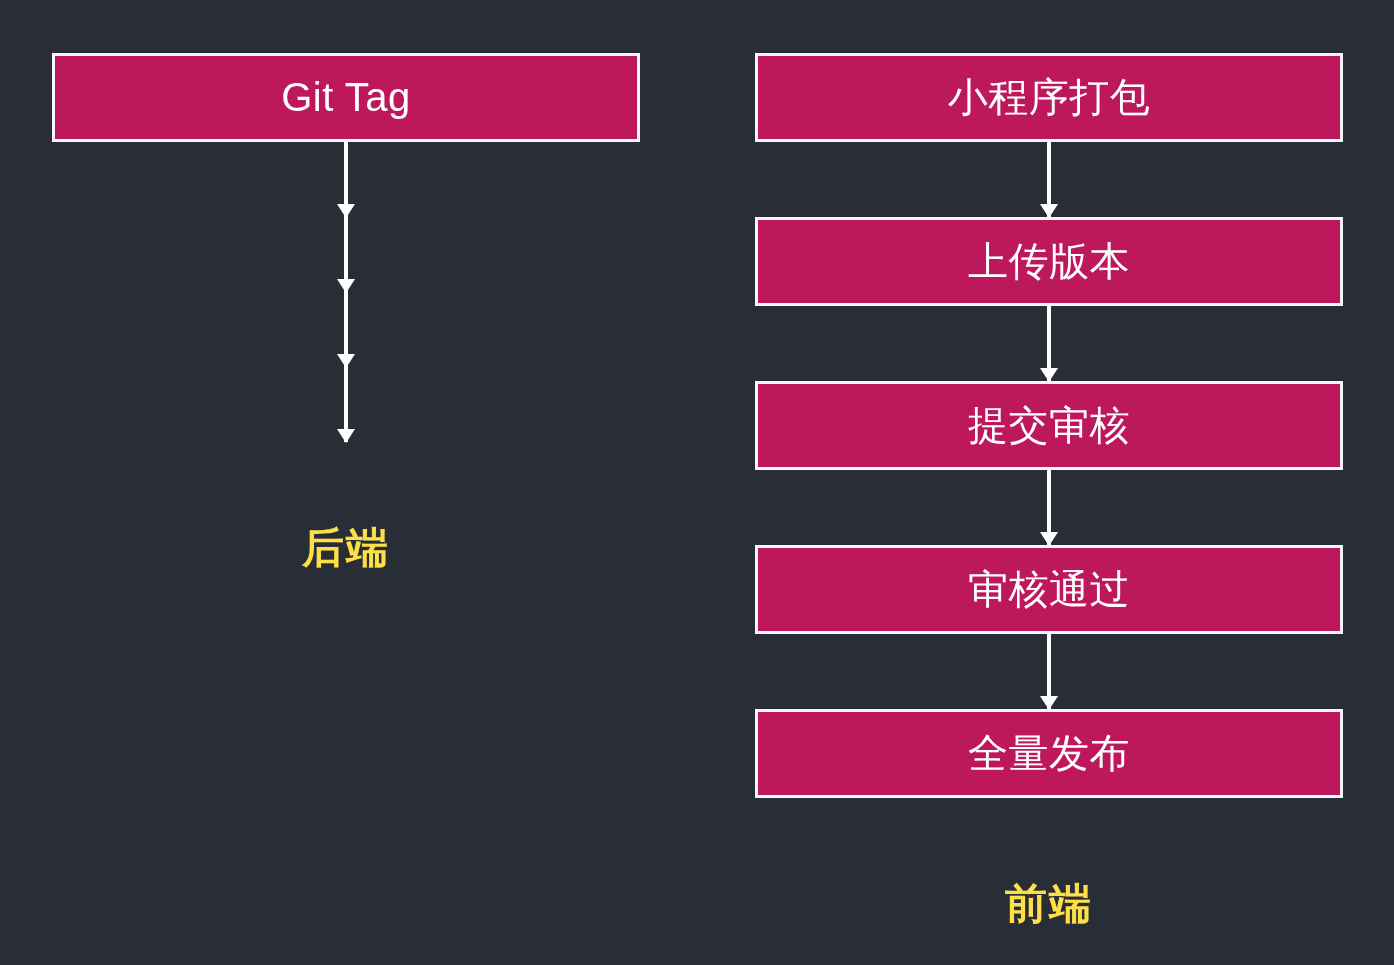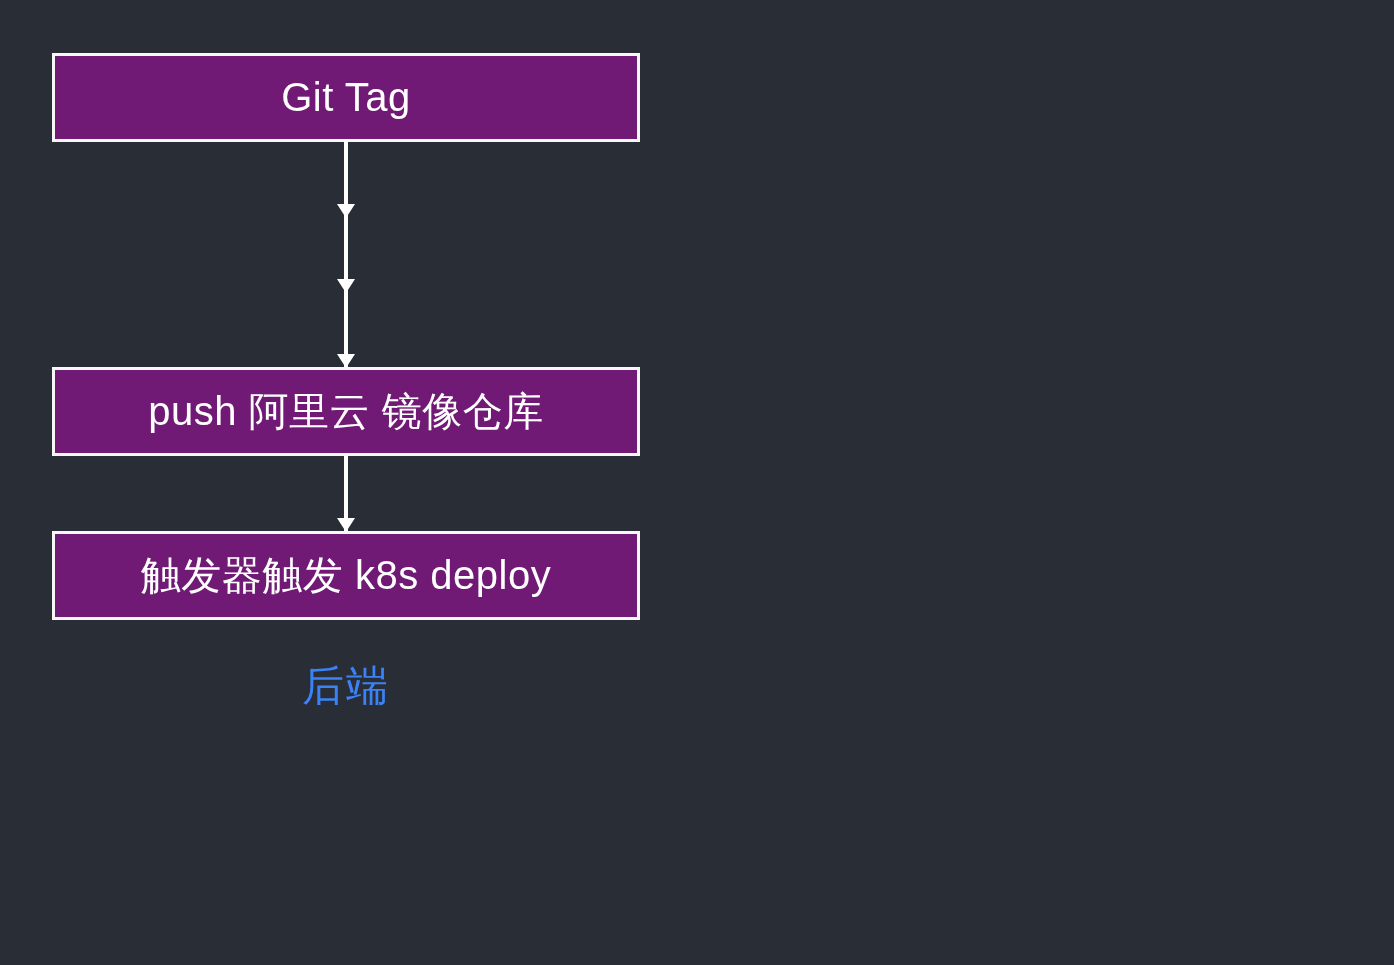--- a/index.html
+++ b/index.html
@@ -20,21 +20,21 @@
   }
   .flow-column {
     width: 588px;
     display: flex;
     flex-direction: column;
     align-items: center;
   }
   .flow-node {
     width: 588px;
     height: 89px;
-    background: #701a75;
+    background: #be185d;
     border: 3px solid #f7f7f7;
     color: #ffffff;
     font-size: 40px;
     font-weight: 400;
     display: flex;
     align-items: center;
     justify-content: center;
     text-align: center;
     white-space: nowrap;
     letter-spacing: 0.5px;
@@ -51,37 +51,47 @@
     bottom: -1px;
     left: 50%;
     transform: translateX(-50%);
     width: 0;
     height: 0;
     border-left: 9px solid transparent;
     border-right: 9px solid transparent;
     border-top: 14px solid #ffffff;
   }
   .column-label {
-    margin-top: 38px;
-    color: #3b82f6;
+    margin-top: 78px;
+    color: #fde047;
     font-size: 42px;
-    font-weight: 400;
+    font-weight: 700;
     letter-spacing: 2px;
   }
 </style>
 </head>
 <body>
 
 <div class="canvas">
 
   <div class="flow-column">
     <div class="flow-node">Git Tag</div>
     <div class="flow-arrow"></div>
     <div class="flow-arrow"></div>
     <div class="flow-arrow"></div>
-    <div class="flow-node">push 阿里云 镜像仓库</div>
     <div class="flow-arrow"></div>
-    <div class="flow-node">触发器触发 k8s deploy</div>
     <div class="column-label">后端</div>
   </div>
 
+  <div class="flow-column">
+    <div class="flow-node">小程序打包</div>
+    <div class="flow-arrow"></div>
+    <div class="flow-node">上传版本</div>
+    <div class="flow-arrow"></div>
+    <div class="flow-node">提交审核</div>
+    <div class="flow-arrow"></div>
+    <div class="flow-node">审核通过</div>
+    <div class="flow-arrow"></div>
+    <div class="flow-node">全量发布</div>
+    <div class="column-label">前端</div>
+  </div>
 
 </div>
 
 </body></html>

